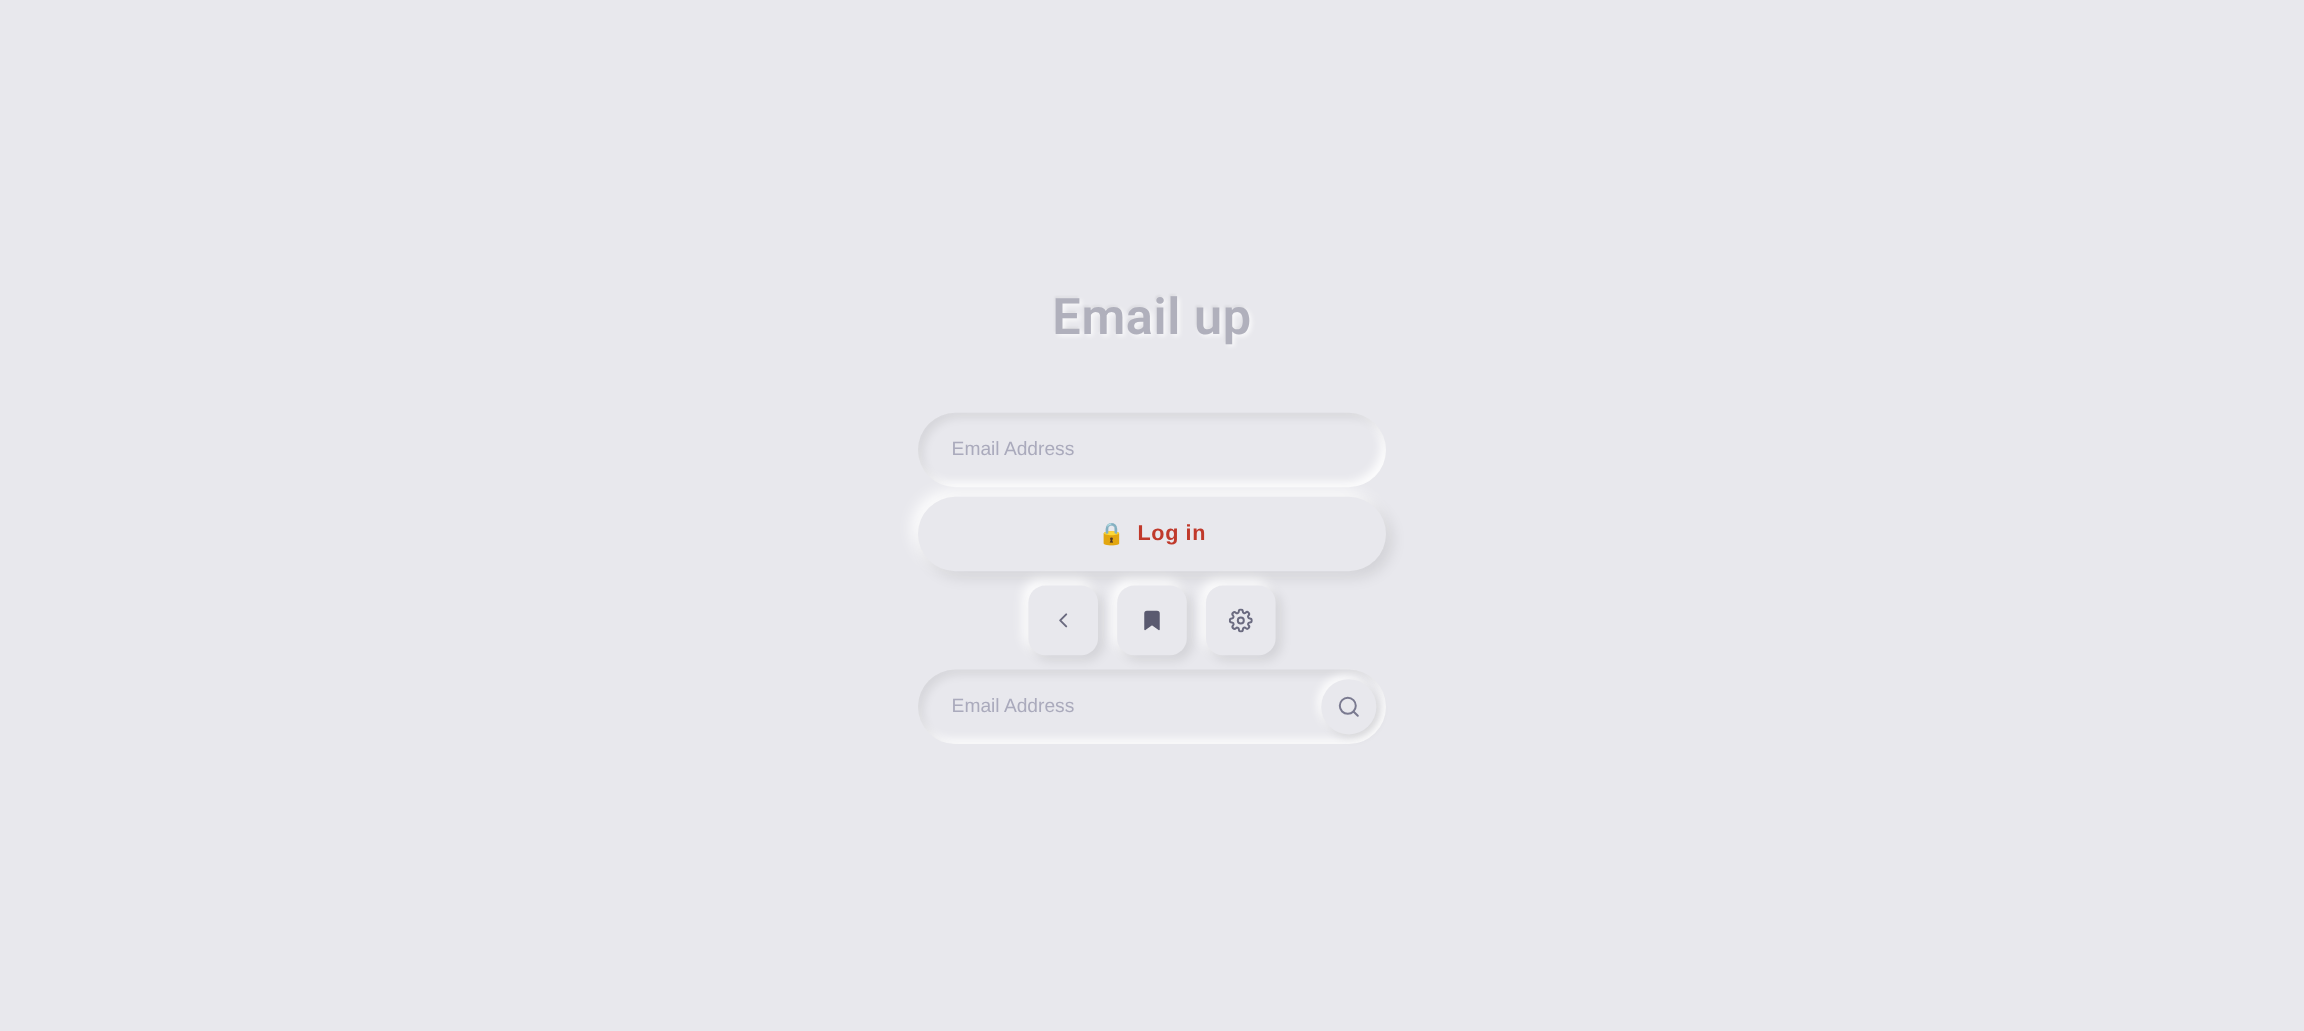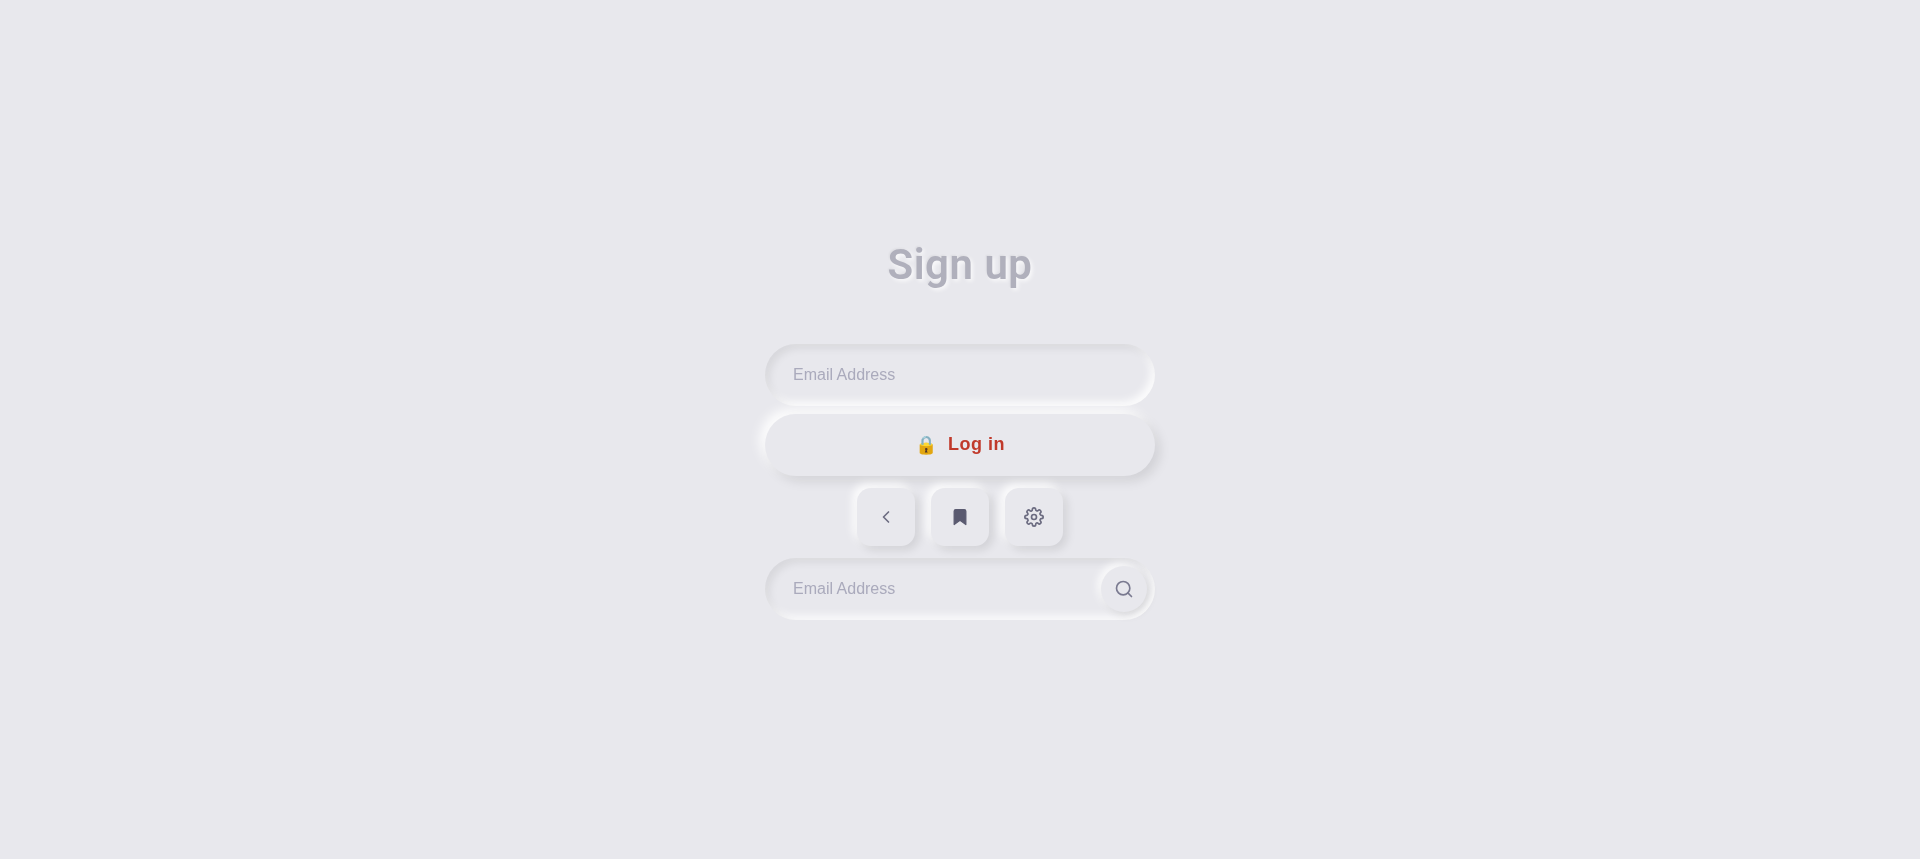--- a/index.html
+++ b/index.html
@@ -159,21 +159,21 @@
       fill: #5a5a70;
       stroke: #5a5a70;
       stroke-width: 1.5;
     }
   </style>
 </head>
 <body>
 
 <div class="page-container">
 
-  <h1 class="title">Sign up</h1>
+  <h1 class="title">Email up</h1>
 
   <div class="form-section">
 
     <input class="neumorphic-input" type="email" placeholder="Email Address" style="">
 
 
     <button class="login-button">
       <span style="font-size:18px;">🔒</span>
       <span>Log in</span>
     </button>

